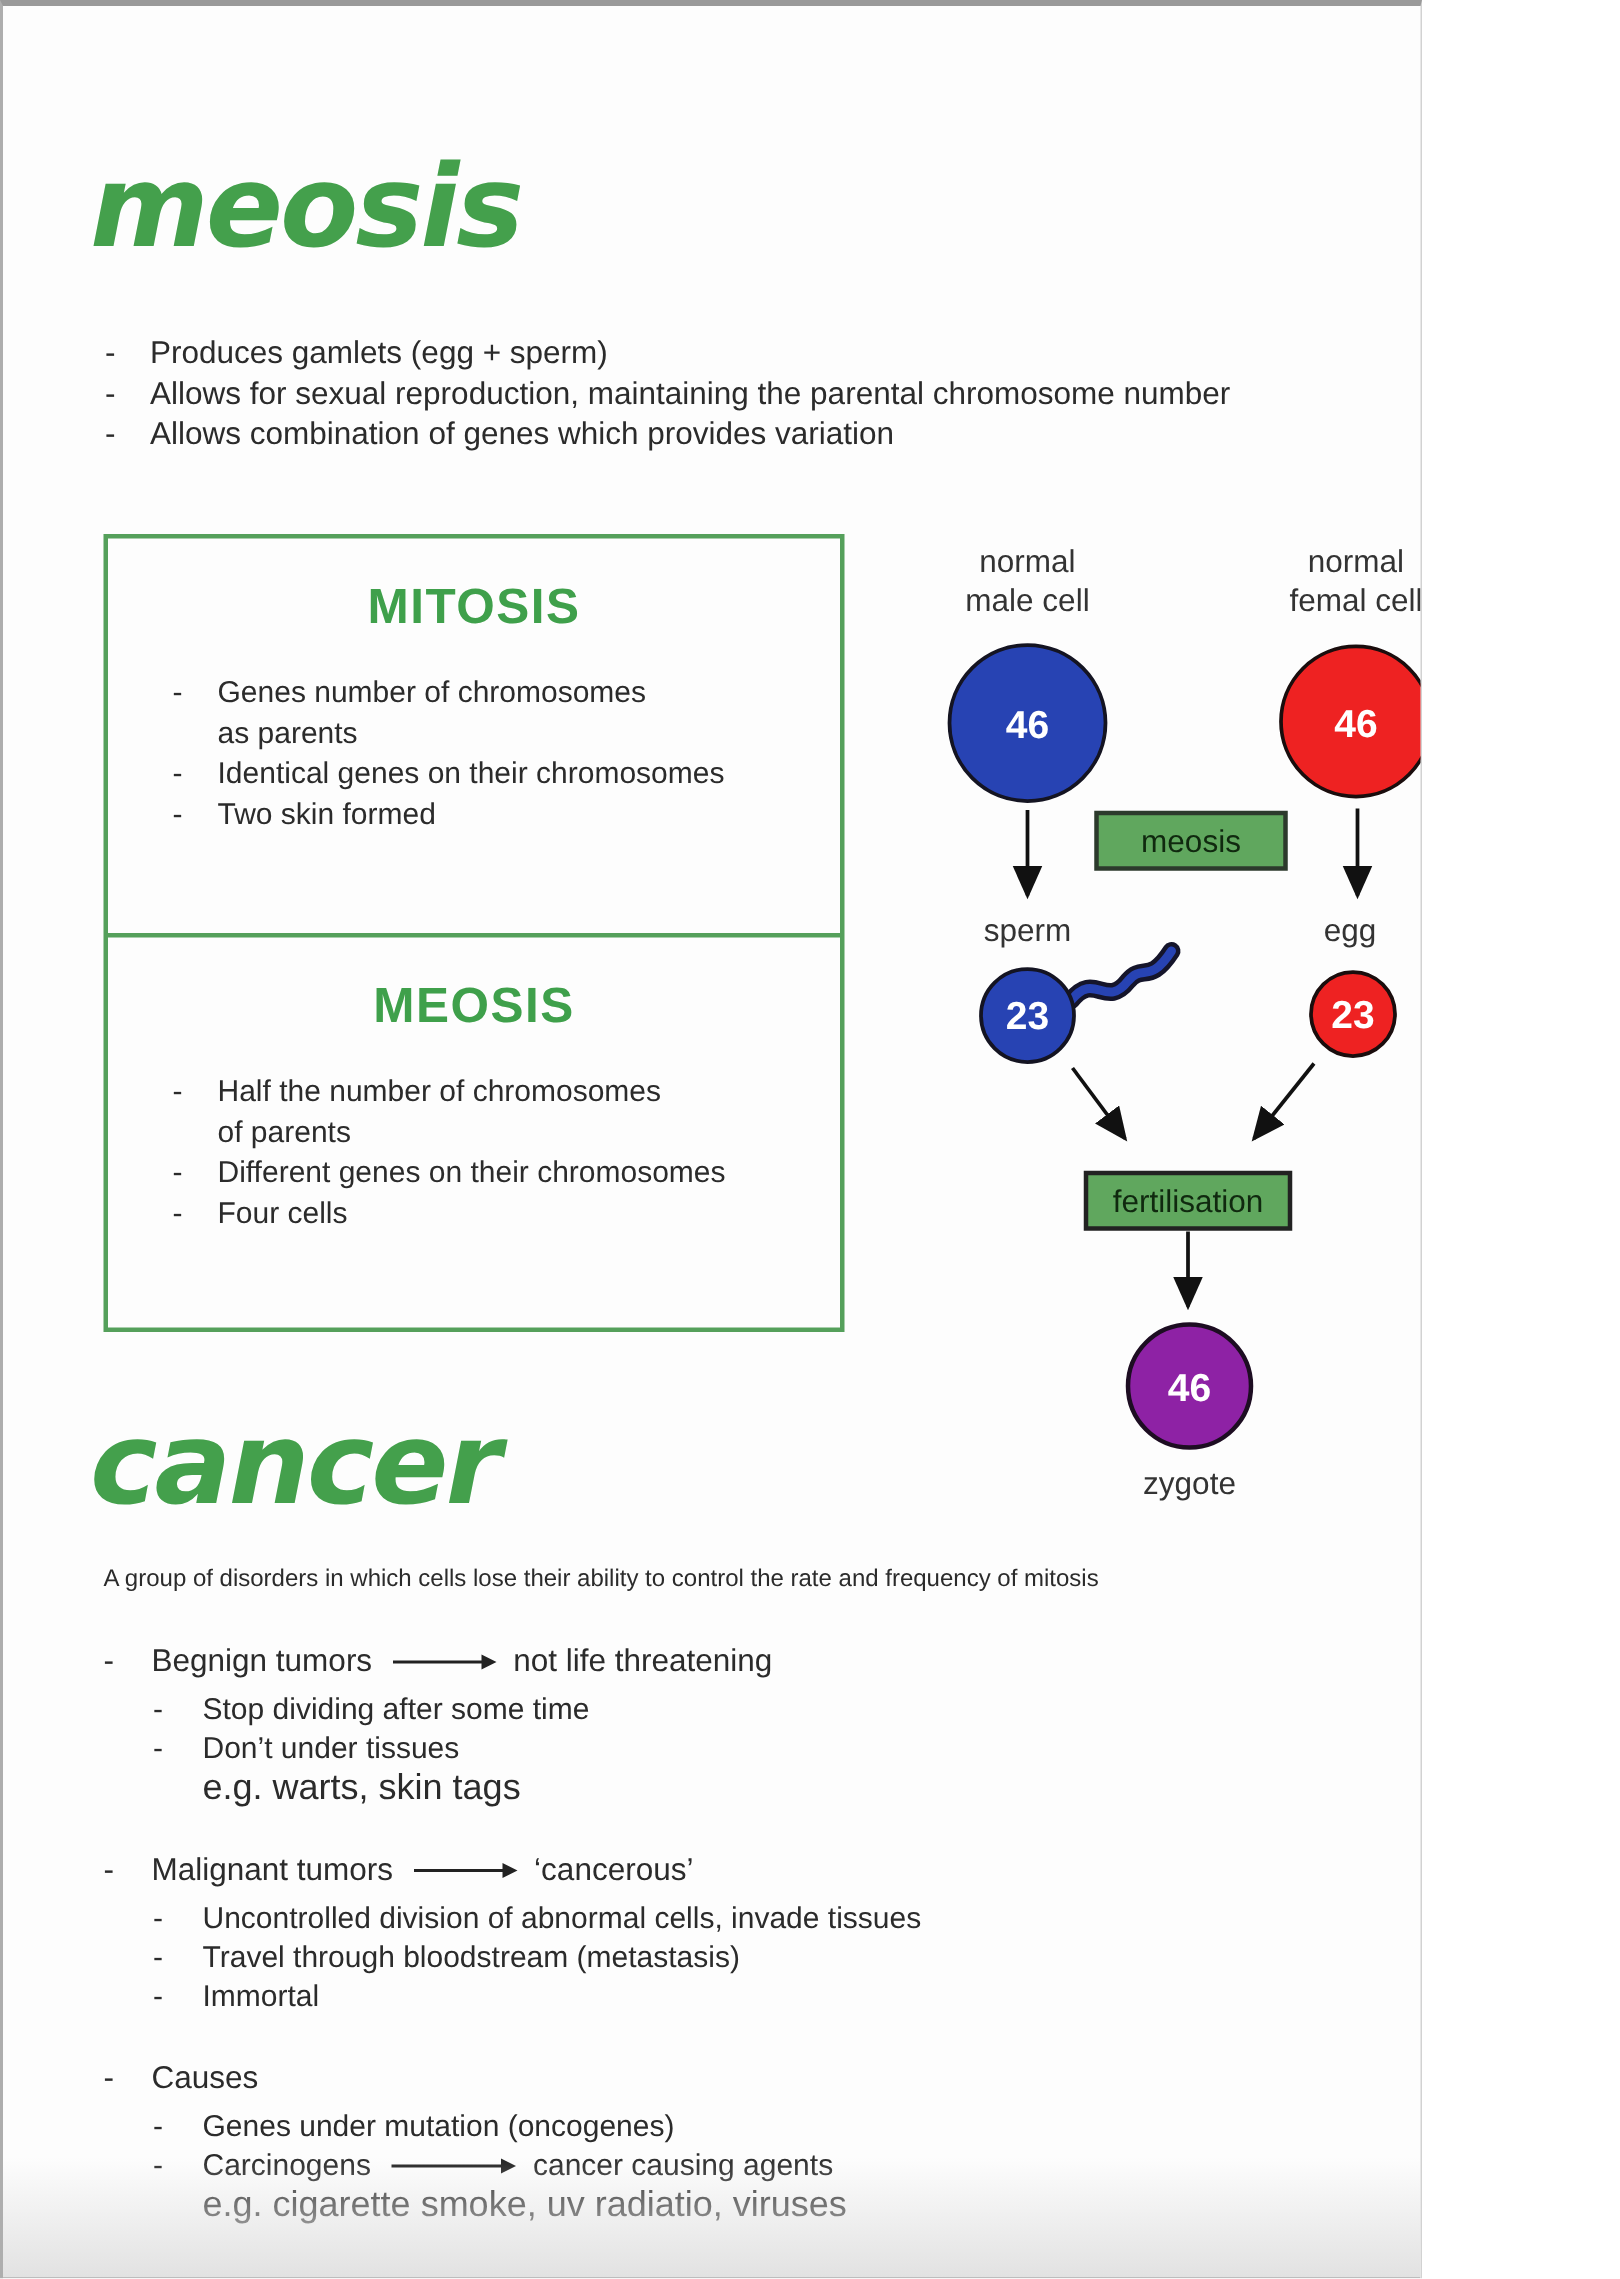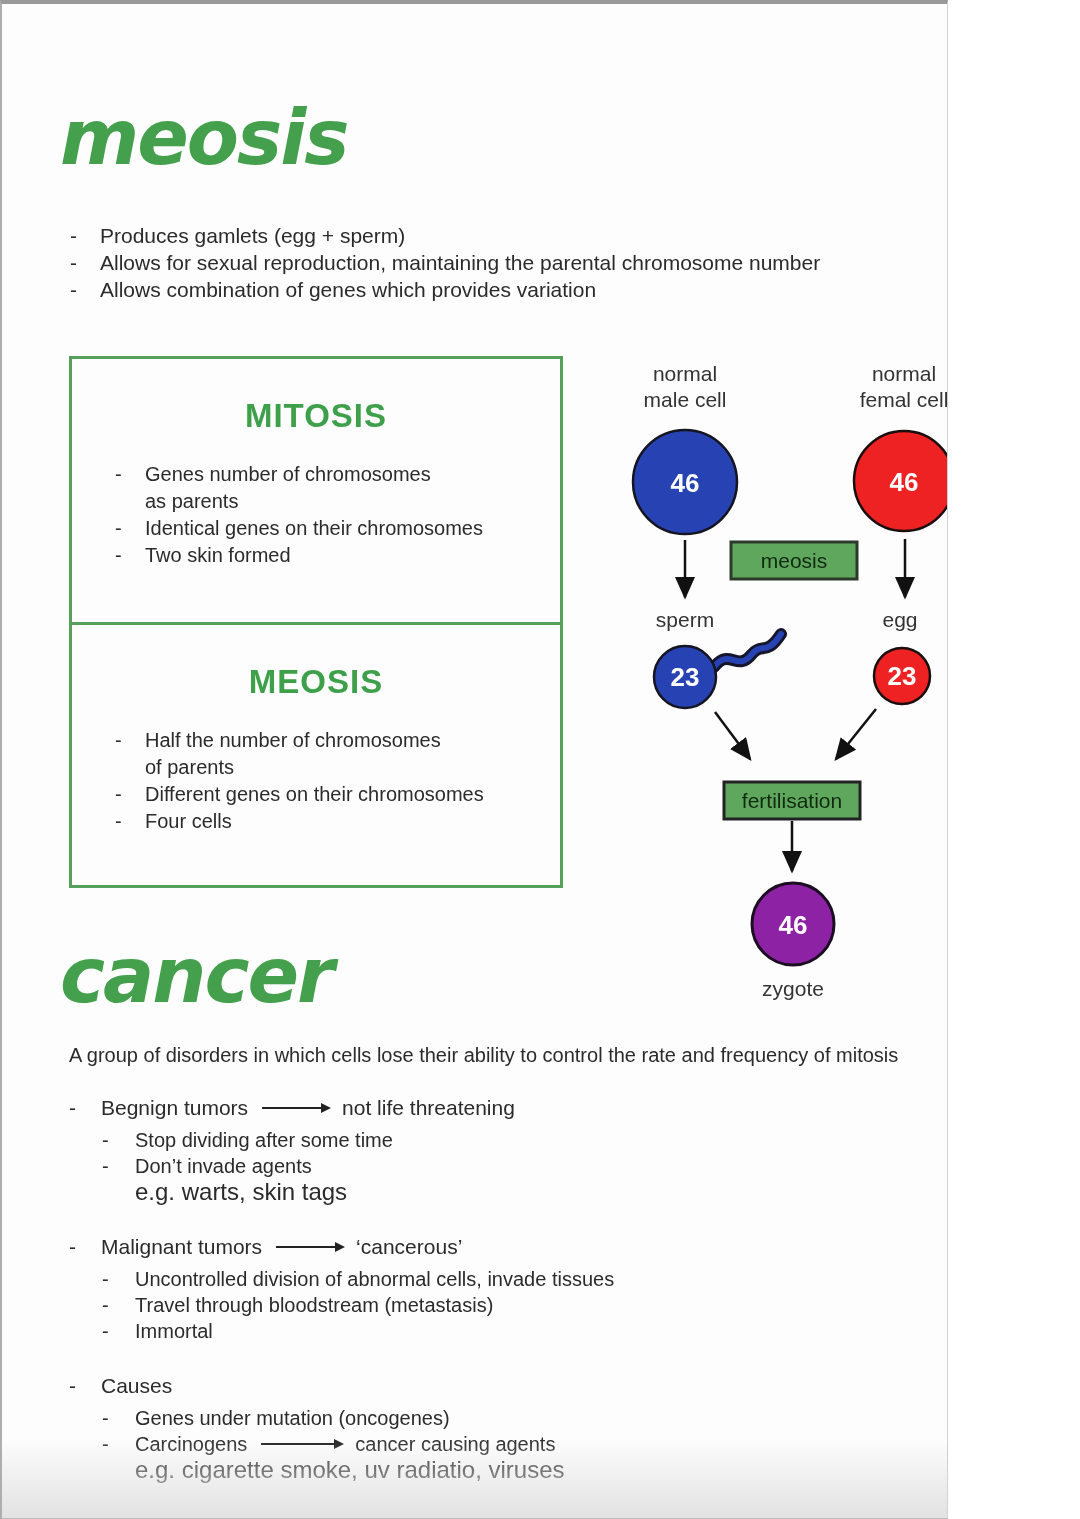--- a/index.html
+++ b/index.html
@@ -19,33 +19,33 @@
   }
   #title-meosis{left:58px;top:96px;}
   #title-cancer{left:58px;top:934px;}
   
   .row{display:flex;align-items:flex-start;line-height:26px;font-size:21px;}
   .row .dash{flex:none;width:30px;}
   .intro-bullets{position:absolute;left:68px;top:218px;}
   .intro-bullets .row{line-height:27px;white-space:nowrap;}
   
   .compare-box{position:absolute;left:67px;top:352px;width:488px;height:526px;border:3px solid #55a05b;}
-  .cell{box-sizing:border-box;height:263px;padding-top:38px;}
+  .cell{box-sizing:border-box;height:263px;padding-top:26px;}
   .cell + .cell{border-top:3px solid #55a05b;}
   .cell h2{margin:0;text-align:center;color:#3fa04b;font-size:33px;letter-spacing:1px;font-weight:700;}
   .cell .rows{margin:26px 0 0 43px;}
   .cell .row{font-size:20px;line-height:27px;}
   
   .diagram{position:absolute;left:580px;top:355px;}
   .diagram text{font-family:"Liberation Sans","DejaVu Sans",sans-serif;}
   .dlabel{font-size:21px;fill:#333333;}
   .dcount{font-size:26px;font-weight:700;fill:#ffffff;}
   .dbox-label{font-size:21px;fill:#10290f;}
   
-  .cancer-intro{position:absolute;left:67px;top:1040px;font-size:20px;white-space:nowrap;}
+  .cancer-intro{position:absolute;left:67px;top:1040px;font-size:16px;white-space:nowrap;}
   .cancer-body{position:absolute;left:67px;top:1090px;width:960px;}
   .group{margin-bottom:28px;}
   .main-row{display:flex;align-items:center;line-height:27px;font-size:21px;white-space:nowrap;}
   .main-row .dash{flex:none;width:32px;}
   .subs{margin-top:6px;}
   .sub-row{display:flex;align-items:center;margin-left:33px;line-height:26px;font-size:20px;white-space:nowrap;}
   .sub-row .dash{flex:none;width:33px;}
   .example-row{margin-left:66px;line-height:26px;font-size:24px;}
   .harrow{display:inline-block;position:relative;width:66px;height:0;border-top:2px solid #222;margin:0 14px;vertical-align:middle;}
   .harrow:after{content:"";position:absolute;right:-3px;top:-6px;width:0;height:0;
@@ -178,21 +178,21 @@
         <span class="harrow"></span>
         <span>not life threatening</span>
       </div>
       <div class="subs">
         <div class="sub-row">
           <span class="dash">-</span>
           <span>Stop dividing after some time</span>
         </div>
         <div class="sub-row">
           <span class="dash">-</span>
-          <span>Don’t invade agents</span>
+          <span>Don’t under tissues</span>
         </div>
         <div class="example-row">e.g. warts, skin tags</div>
       </div>
     </div>
 
     <div class="group">
       <div class="main-row">
         <span class="dash">-</span>
         <span>Malignant tumors</span>
         <span class="harrow"></span>

